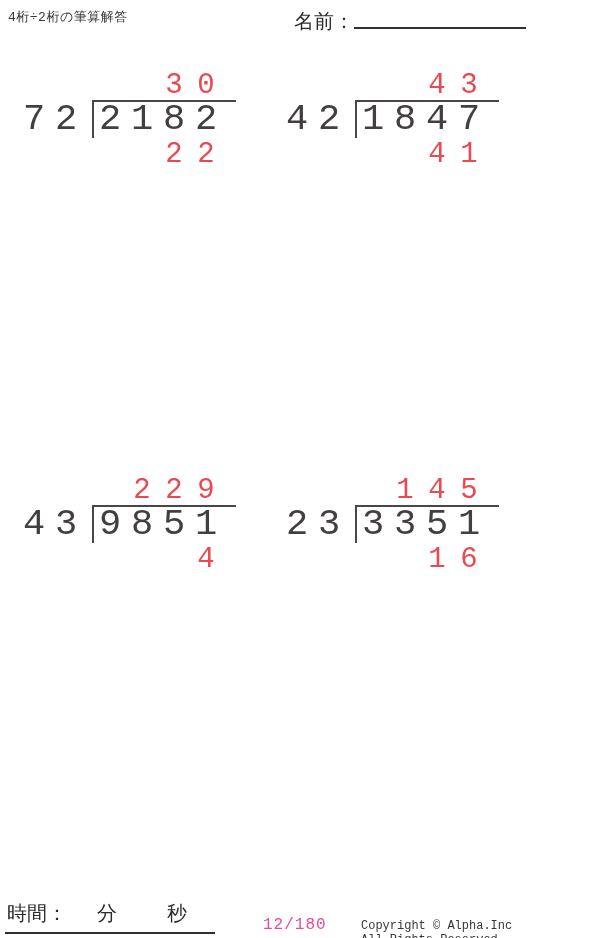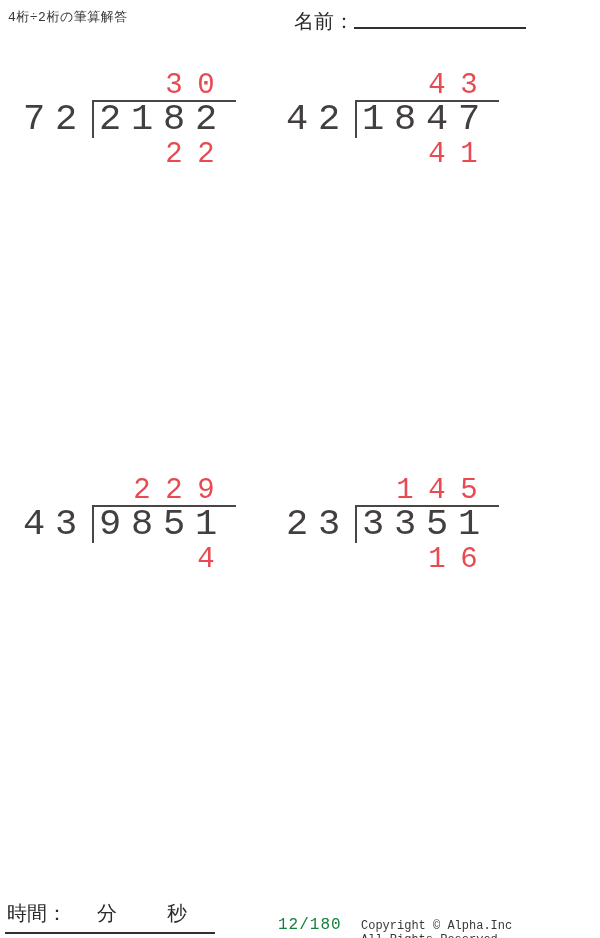--- a/index.html
+++ b/index.html
@@ -31,21 +31,21 @@
   .p3 { left:18px;  top:471px; }
   .p4 { left:281px; top:471px; }
 
   
   .footer-time {
     left:5px; top:900px; display:flex; align-items:baseline;
     border-bottom:2px solid #332f2f; padding:0 28px 5px 2px;
     font-size:20px; color:#2e2a2a;text-align:center;
   }
   .sp1 { width:30px; } .sp2 { width:50px; }
-  .pageno { left:278px; top:916px; font-size:16px; letter-spacing:1px; color:#15803d; }
+  .pageno { left:263px; top:916px; font-size:16px; letter-spacing:1px; color:#ec4899; }
   .copyright { left:361px; top:919px; font-size:12px; color:#3a3636; }
 </style>
 </head>
 <body>
 
 <div class="page">
 
   <div class="abs title">4桁÷2桁の筆算解答</div>
   <div class="abs name-label">名前：</div>
   <div class="abs name-line"></div>

